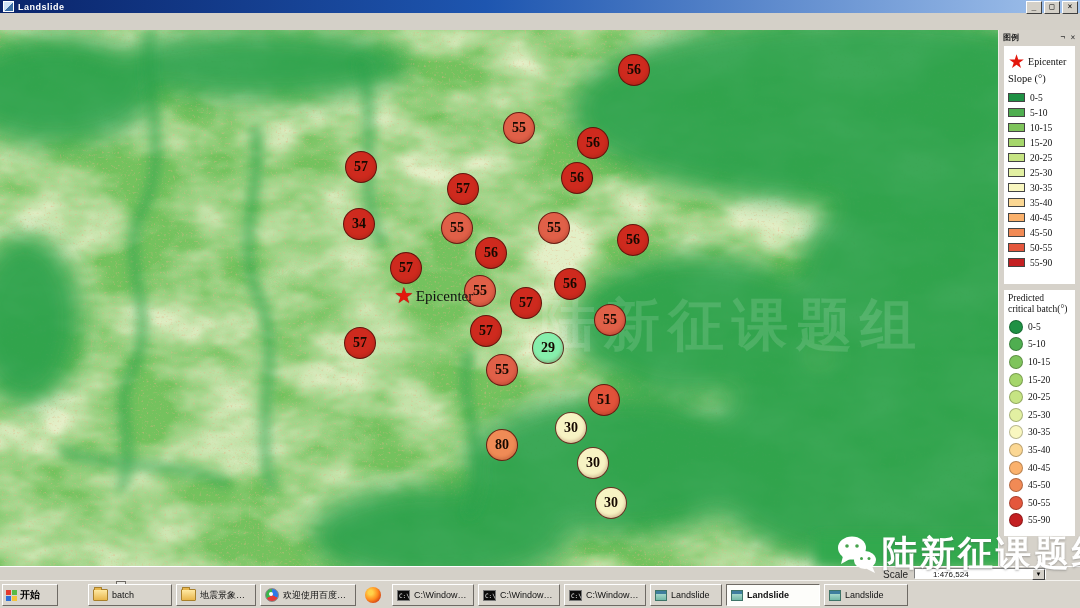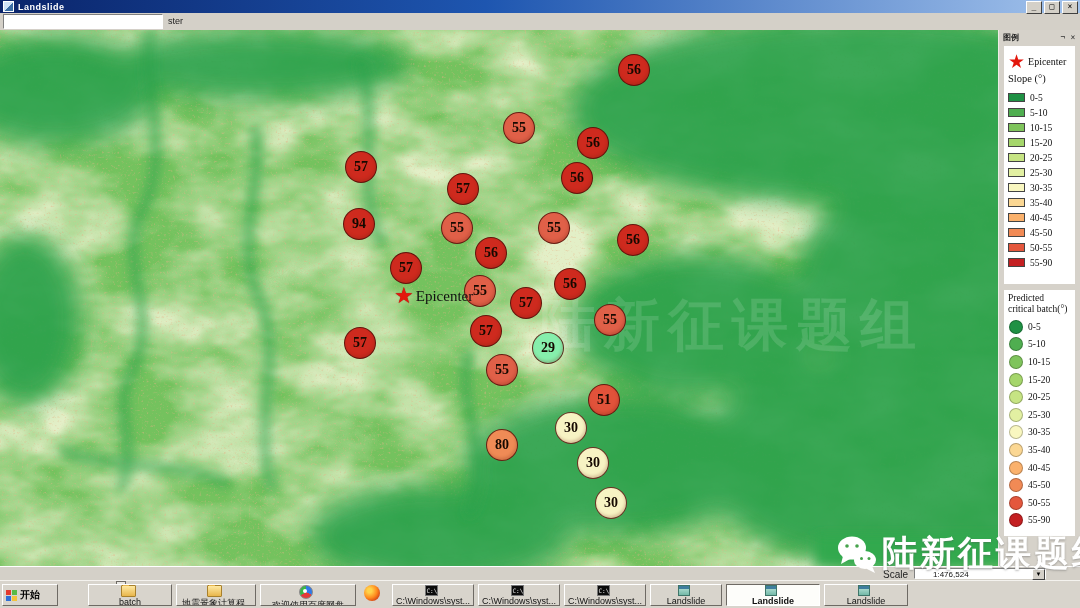--- a/index.html
+++ b/index.html
@@ -85,21 +85,21 @@
   .taskbar{position:absolute;left:0;top:580px;width:1080px;height:28px;background:#d8d4cc;
     border-top:1px solid #f4f2ee;box-sizing:border-box;z-index:8;}
   .startbtn{position:absolute;left:2px;top:3px;width:56px;height:22px;background:#d8d4cc;
     border:1px solid;border-color:#fff #6e6a64 #6e6a64 #fff;display:flex;align-items:center;padding-left:3px;box-sizing:border-box;}
   .startflag{width:11px;height:11px;display:grid;grid-template-columns:5px 5px;grid-template-rows:5px 5px;gap:1px;margin-right:3px;}
   .startflag i{display:block;}
   .startbtn .st{font-size:10px;font-weight:bold;color:#000;}
   .ql{position:absolute;top:4px;}
   .tbtn{position:absolute;top:3px;height:22px;background:#d8d4cc;border:1px solid;
     border-color:#fff #6e6a64 #6e6a64 #fff;display:flex;align-items:center;padding:0 4px;
-    box-sizing:border-box;font-size:9px;color:#111;white-space:nowrap;overflow:hidden;flex-direction:column;}
+    box-sizing:border-box;font-size:9px;color:#111;white-space:nowrap;overflow:hidden;}
   .tbtn.active{background:#fdfdfa;border-color:#6e6a64 #fff #fff #6e6a64;font-weight:bold;}
   .tbtn.plain{border-color:transparent;background:transparent;}
   .tbtn .tl{overflow:hidden;text-overflow:ellipsis;}
   .ic{flex:0 0 auto;margin-right:4px;}
   .ic-folder{width:13px;height:10px;background:linear-gradient(#ffe9a2,#e8b64c);
     border:1px solid #a8802c;border-radius:1px;position:relative;}
   .ic-folder:before{content:"";position:absolute;left:0;top:-3px;width:6px;height:2px;
     background:#e8b64c;border:1px solid #a8802c;border-bottom:none;border-radius:1px 1px 0 0;}
   .ic-baidu{width:12px;height:12px;border-radius:50%;
     background:conic-gradient(#2f79e8 0 33%,#e33a3a 33% 66%,#3ab54a 66% 100%);
@@ -130,24 +130,20 @@
   <div class="titlebar">
     <span class="appicon"></span>
     <span class="title">Landslide</span>
     <span class="winbtns">
       <span class="wbtn">_</span>
       <span class="wbtn">□</span>
       <span class="wbtn">×</span>
     </span>
   </div>
 
-  <div class="toolbar">
-    <span class="combo"></span>
-    <span class="lbl">ster</span>
-  </div>
 
   <div class="map">
     <svg width="1080" height="536" viewBox="0 0 1080 536" preserveAspectRatio="none">
       <defs>
         <filter id="b12" x="-30%" y="-30%" width="160%" height="160%">
             <feGaussianBlur stdDeviation="12"></feGaussianBlur>
           </filter>
         <filter id="b6" x="-30%" y="-30%" width="160%" height="160%">
             <feGaussianBlur stdDeviation="6"></feGaussianBlur>
           </filter>
@@ -190,21 +186,21 @@
     <div class="epicenter" id="epi" style="left: 394px; top: 286px;">
       <span class="star">★</span>
       <span class="etext">Epicenter</span>
     </div>
   <div class="marker" style="left: 618px; top: 54px; background: rgb(206, 42, 30);">56</div>
       <div class="marker" style="left: 503px; top: 112px; background: rgb(224, 96, 72);">55</div>
       <div class="marker" style="left: 577px; top: 127px; background: rgb(206, 42, 30);">56</div>
       <div class="marker" style="left: 345px; top: 151px; background: rgb(206, 42, 30);">57</div>
       <div class="marker" style="left: 561px; top: 162px; background: rgb(206, 42, 30);">56</div>
       <div class="marker" style="left: 447px; top: 173px; background: rgb(206, 42, 30);">57</div>
-      <div class="marker" style="left: 343px; top: 208px; background: rgb(206, 42, 30);">94</div>
+      <div class="marker" style="left: 343px; top: 208px; background: rgb(206, 42, 30);">34</div>
       <div class="marker" style="left: 441px; top: 212px; background: rgb(224, 96, 72);">55</div>
       <div class="marker" style="left: 538px; top: 212px; background: rgb(224, 96, 72);">55</div>
       <div class="marker" style="left: 617px; top: 224px; background: rgb(206, 42, 30);">56</div>
       <div class="marker" style="left: 475px; top: 237px; background: rgb(206, 42, 30);">56</div>
       <div class="marker" style="left: 390px; top: 252px; background: rgb(206, 42, 30);">57</div>
       <div class="marker" style="left: 554px; top: 268px; background: rgb(206, 42, 30);">56</div>
       <div class="marker" style="left: 464px; top: 275px; background: rgb(224, 96, 72);">55</div>
       <div class="marker" style="left: 510px; top: 287px; background: rgb(206, 42, 30);">57</div>
       <div class="marker" style="left: 594px; top: 304px; background: rgb(224, 96, 72);">55</div>
       <div class="marker" style="left: 470px; top: 315px; background: rgb(206, 42, 30);">57</div>

